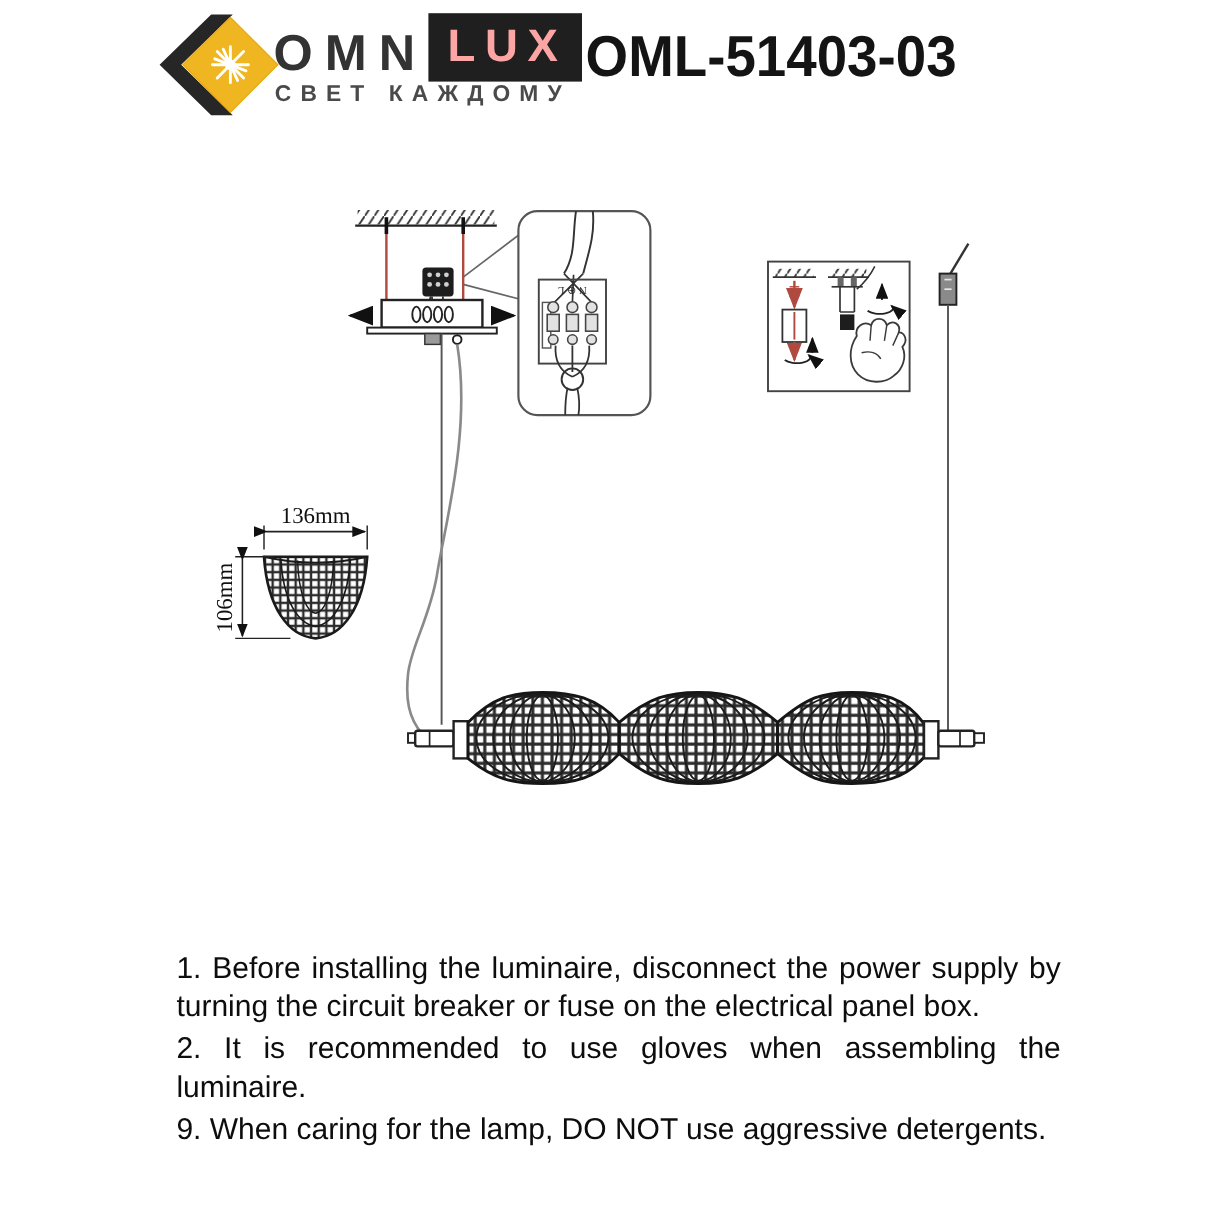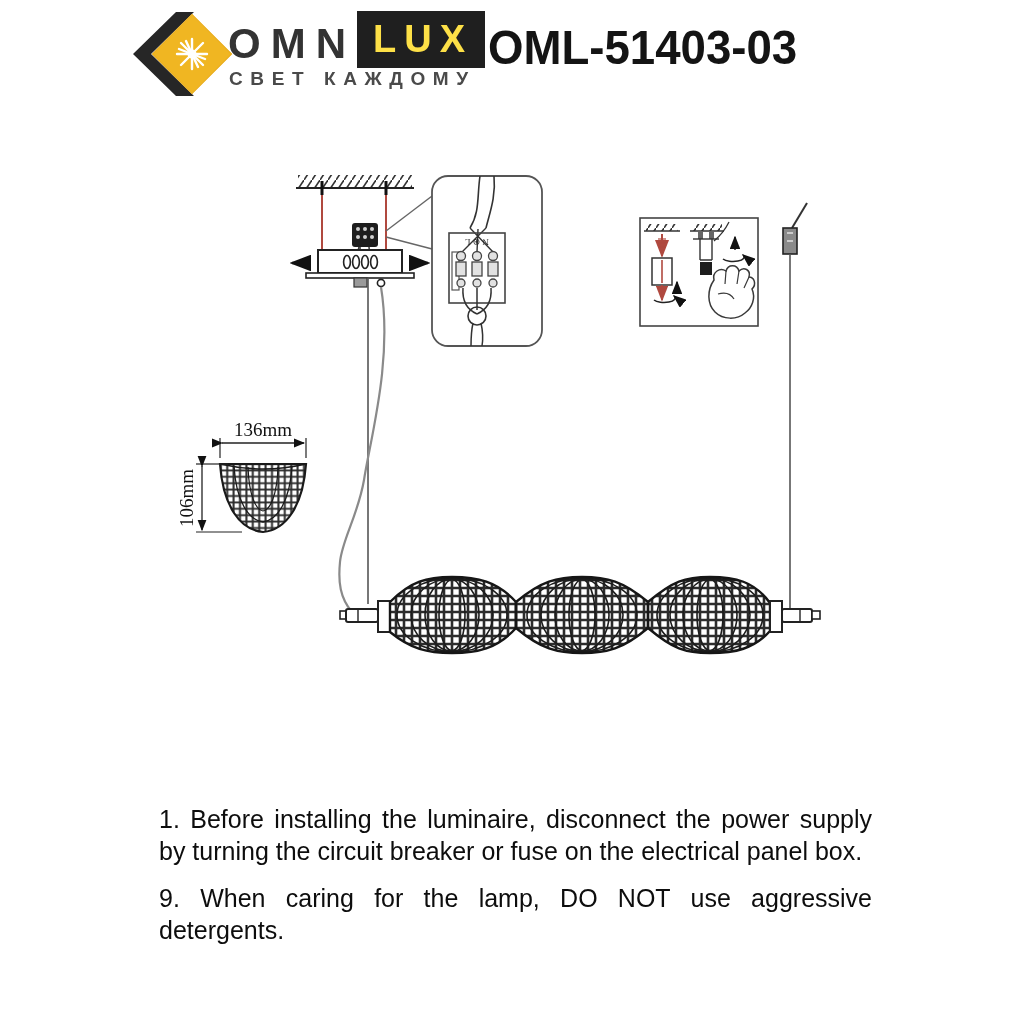--- a/index.html
+++ b/index.html
@@ -11,21 +11,21 @@
     overflow:hidden;
   }
   
   .brand-omni{
     position:absolute;left:228px;top:20px;
     font-size:42px;font-weight:800;letter-spacing:10px;
     color:#333333;
   }
   .lux-box{
     position:absolute;left:357px;top:11px;
-    background:#1f1f1f;color:#fde047;
+    background:#1f1f1f;color:#fca5a5;
     font-size:38px;font-weight:800;letter-spacing:8px;
     padding:7px 12px 7px 16px;
   }
   .tagline{
     position:absolute;left:229px;top:68px;
     font-size:19px;font-weight:700;letter-spacing:7.6px;
     color:#4a4a4a;white-space:nowrap;
   }
   .model{
     position:absolute;left:488px;top:20px;
@@ -35,21 +35,21 @@
   }
   .logo-mark{position:absolute;left:128px;top:8px;}
   
   .diagram-svg{position:absolute;left:0;top:0;}
   
   .instructions{
     position:absolute;left:143px;top:788px;width:745px;
     font-size:25px;line-height:31.5px;color:#0d0d0d;
   }
   .instructions p{
-    margin:16px;text-align:justify;
+    margin:4px;text-align:justify;
   }
 </style>
 </head>
 <body>
 
 <div class="page">
 
   <svg class="logo-mark" width="110" height="95" viewBox="0 0 110 95">
     <path d="M 48,4 L 5,46 L 48,88 L 66,88 L 23,46 L 66,4 Z" fill="#262626"></path>
     <g>
@@ -293,16 +293,17 @@
 
       <rect x="770" y="601" width="12" height="31" fill="#ffffff" stroke="#222" stroke-width="2"></rect>
       <rect x="782" y="609" width="30" height="13" rx="2" fill="#ffffff" stroke="#222" stroke-width="2"></rect>
       <line x1="800" y1="609" x2="800" y2="622" stroke="#222" stroke-width="1.4"></line>
       <rect x="812" y="611" width="8" height="8" fill="#ffffff" stroke="#222" stroke-width="1.6"></rect>
     </g>
   </svg>
 
   <div class="instructions">
     <p>1. Before installing the luminaire, disconnect the power supply by turning the circuit breaker or fuse on the electrical panel box.</p>
+    <p>2. It is recommended to use gloves when assembling the luminaire.</p>
     <p>9. When caring for the lamp, DO NOT use aggressive detergents.</p>
   </div>
 
 </div>
 
 </body></html>

